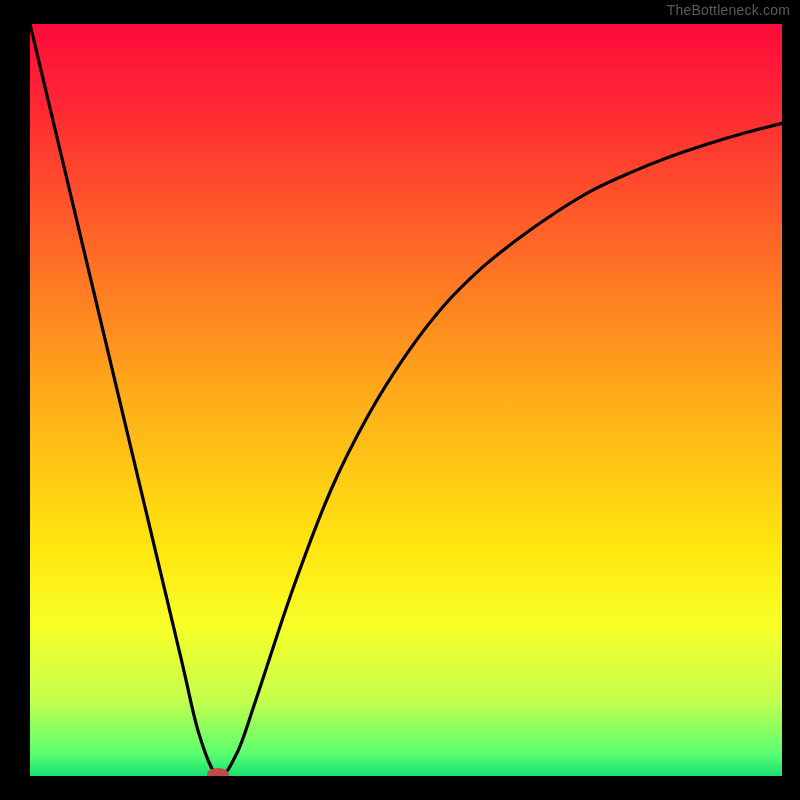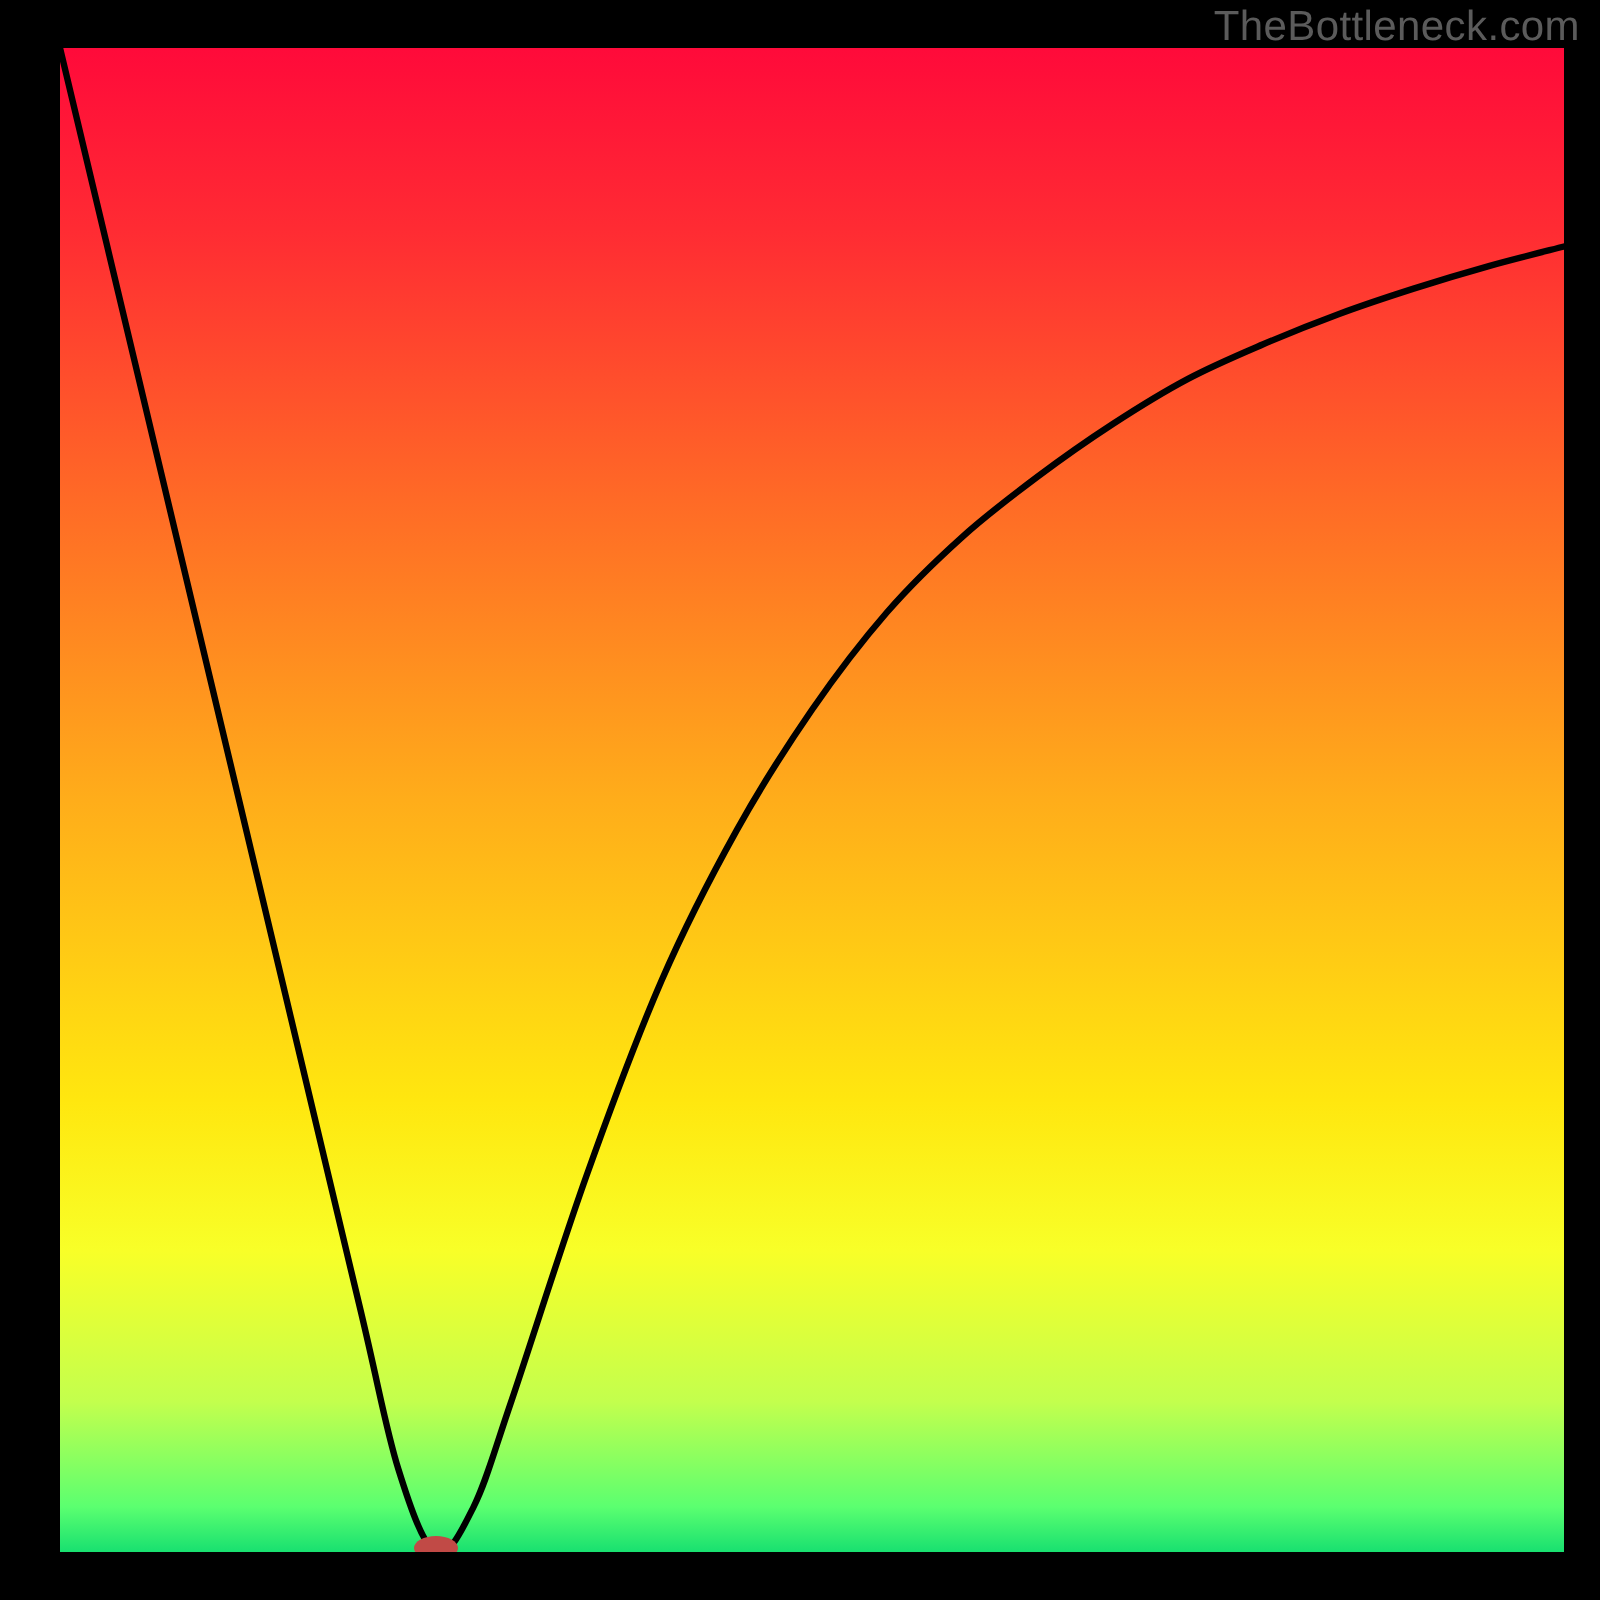--- a/index.html
+++ b/index.html
@@ -15,21 +15,21 @@
     position: relative;
     width: 800px;
     height: 800px;
     background: #000;
   }
   .watermark {
     position: absolute;
     top: 2px;
     right: 10px;
     color: #5b5b5b;
-    font-size: 21px;
+    font-size: 14px;
     font-weight: 500;
     letter-spacing: 0.2px;
     z-index: 10;
   }
   svg {
     position: absolute;
     top: 0;
     left: 0;
   }
 </style>

